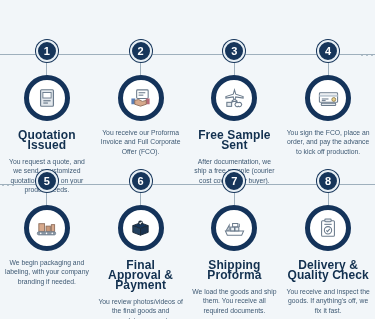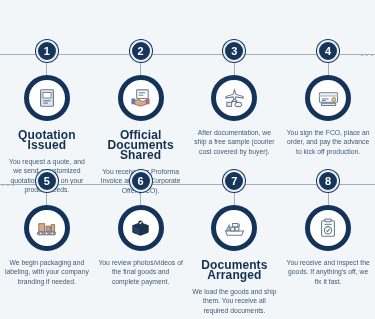--- a/index.html
+++ b/index.html
@@ -162,36 +162,36 @@
             <svg width="23" height="23" viewBox="0 0 24 24" fill="none" stroke="#6b7b8c" stroke-width="1.1">
               <rect x="8" y="3" width="12" height="9" rx="1" fill="#ffffff"></rect>
               <line x1="10" y1="6" x2="17" y2="6"></line>
               <line x1="10" y1="8.5" x2="15" y2="8.5"></line>
               <rect x="2.5" y="12" width="4" height="6" fill="#5b7fb5" stroke="none"></rect>
               <rect x="17.5" y="12" width="4" height="6" fill="#b86a78" stroke="none"></rect>
               <path d="M6 14 L10 13 L14 15 L18 14 L18 18 L12 20 L6 18 Z" fill="#d7a98c" stroke="#8a6a58" stroke-width="0.9"></path>
             </svg>
           </span>
         </div>
-        <div class="title">Official Documents Shared</div>
         <div class="desc">You receive our Proforma Invoice and Full Corporate Offer (FCO).</div>
       </div>
 
       <div class="step">
         <div class="badge">3</div>
         <div class="stem"></div>
         <div class="ring">
           <span>
             <svg width="23" height="23" viewBox="0 0 24 24" fill="none" stroke="#6b7b8c" stroke-width="1.1">
               <path d="M12 3 L13.3 7.5 L21 10 L21 11.6 L13.3 10.4 L12.6 13 L14.6 14.6 L14.6 15.6 L12 14.8 L9.4 15.6 L9.4 14.6 L11.4 13 L10.7 10.4 L3 11.6 L3 10 L10.7 7.5 Z" fill="#ffffff"></path>
               <rect x="4" y="16" width="5" height="4.2" fill="#e3e8ed"></rect>
               <path d="M16 16.5 a2.2 2.2 0 1 1 0 3.6 a2.2 2.2 0 1 1 0 -3.6" fill="#ffffff"></path>
             </svg>
           </span>
         </div>
+        <div class="title">Free Sample Sent</div>
         <div class="desc">After documentation, we ship a free sample (courier cost covered by buyer).</div>
       </div>
 
       <div class="step">
         <div class="badge">4</div>
         <div class="stem"></div>
         <div class="ring">
           <span>
             <svg width="23" height="23" viewBox="0 0 24 24" fill="none" stroke="#6b7b8c" stroke-width="1.1">
               <rect x="2.5" y="6" width="19" height="10" rx="1" fill="#ffffff"></rect>
@@ -244,55 +244,57 @@
           <span>
             <svg width="23" height="23" viewBox="0 0 24 24" fill="none" stroke="#1c2a38" stroke-width="1">
               <path d="M4 9 L12 6 L20 9 L12 12 Z" fill="#16355a"></path>
               <path d="M4 9 L4 16 L12 19 L12 12 Z" fill="#24415f"></path>
               <path d="M20 9 L20 16 L12 19 L12 12 Z" fill="#1b3350"></path>
               <circle cx="12" cy="6" r="2.4" fill="#1c2a38" stroke="none"></circle>
               <path d="M10.9 6 L11.7 6.9 L13.2 5.1" stroke="#ffffff" stroke-width="1.1" fill="none"></path>
             </svg>
           </span>
         </div>
+        <div class="title">Final Approval &amp; Payment</div>
         <div class="desc">You review photos/videos of the final goods and complete payment.</div>
       </div>
 
       <div class="step">
         <div class="badge">7</div>
         <div class="stem"></div>
         <div class="ring">
           <span>
             <svg width="23" height="23" viewBox="0 0 24 24" fill="none" stroke="#6b7b8c" stroke-width="1.05">
               <path d="M2.5 14.5 L21.5 14.5 L19.5 19 L4.5 19 Z" fill="#ffffff"></path>
               <rect x="8" y="10.5" width="4" height="4" fill="#eef2f5"></rect>
               <rect x="12.5" y="10.5" width="4" height="4" fill="#eef2f5"></rect>
               <rect x="10" y="6.8" width="5.5" height="3.4" fill="#ffffff"></rect>
               <path d="M3.5 13.8 L6.5 8.6 L6.5 13.8 Z" fill="#eef2f5"></path>
               <line x1="17" y1="7" x2="17" y2="10.5"></line>
             </svg>
           </span>
         </div>
-        <div class="title">Documents Arranged</div>
+        <div class="title">Shipping Proforma</div>
         <div class="desc">We load the goods and ship them. You receive all required documents.</div>
       </div>
 
       <div class="step">
         <div class="badge">8</div>
         <div class="stem"></div>
         <div class="ring">
           <span>
             <svg width="22" height="22" viewBox="0 0 24 24" fill="none" stroke="#6b7b8c" stroke-width="1.15">
               <rect x="5" y="4" width="14" height="17" rx="1.2" fill="#ffffff"></rect>
               <rect x="8.5" y="2.2" width="7" height="3" rx="1" fill="#e3e8ed"></rect>
               <line x1="8" y1="8" x2="16" y2="8"></line>
               <circle cx="12" cy="14.5" r="4" fill="#ffffff"></circle>
               <path d="M10.2 14.6 L11.4 15.9 L14 12.9" stroke="#6b7b8c" stroke-width="1.2" fill="none"></path>
             </svg>
           </span>
         </div>
+        <div class="title">Delivery &amp; Quality Check</div>
         <div class="desc">You receive and inspect the goods. If anything's off, we fix it fast.</div>
       </div>
 
     </div>
   </div>
 
 </div>
 
 </body></html>

